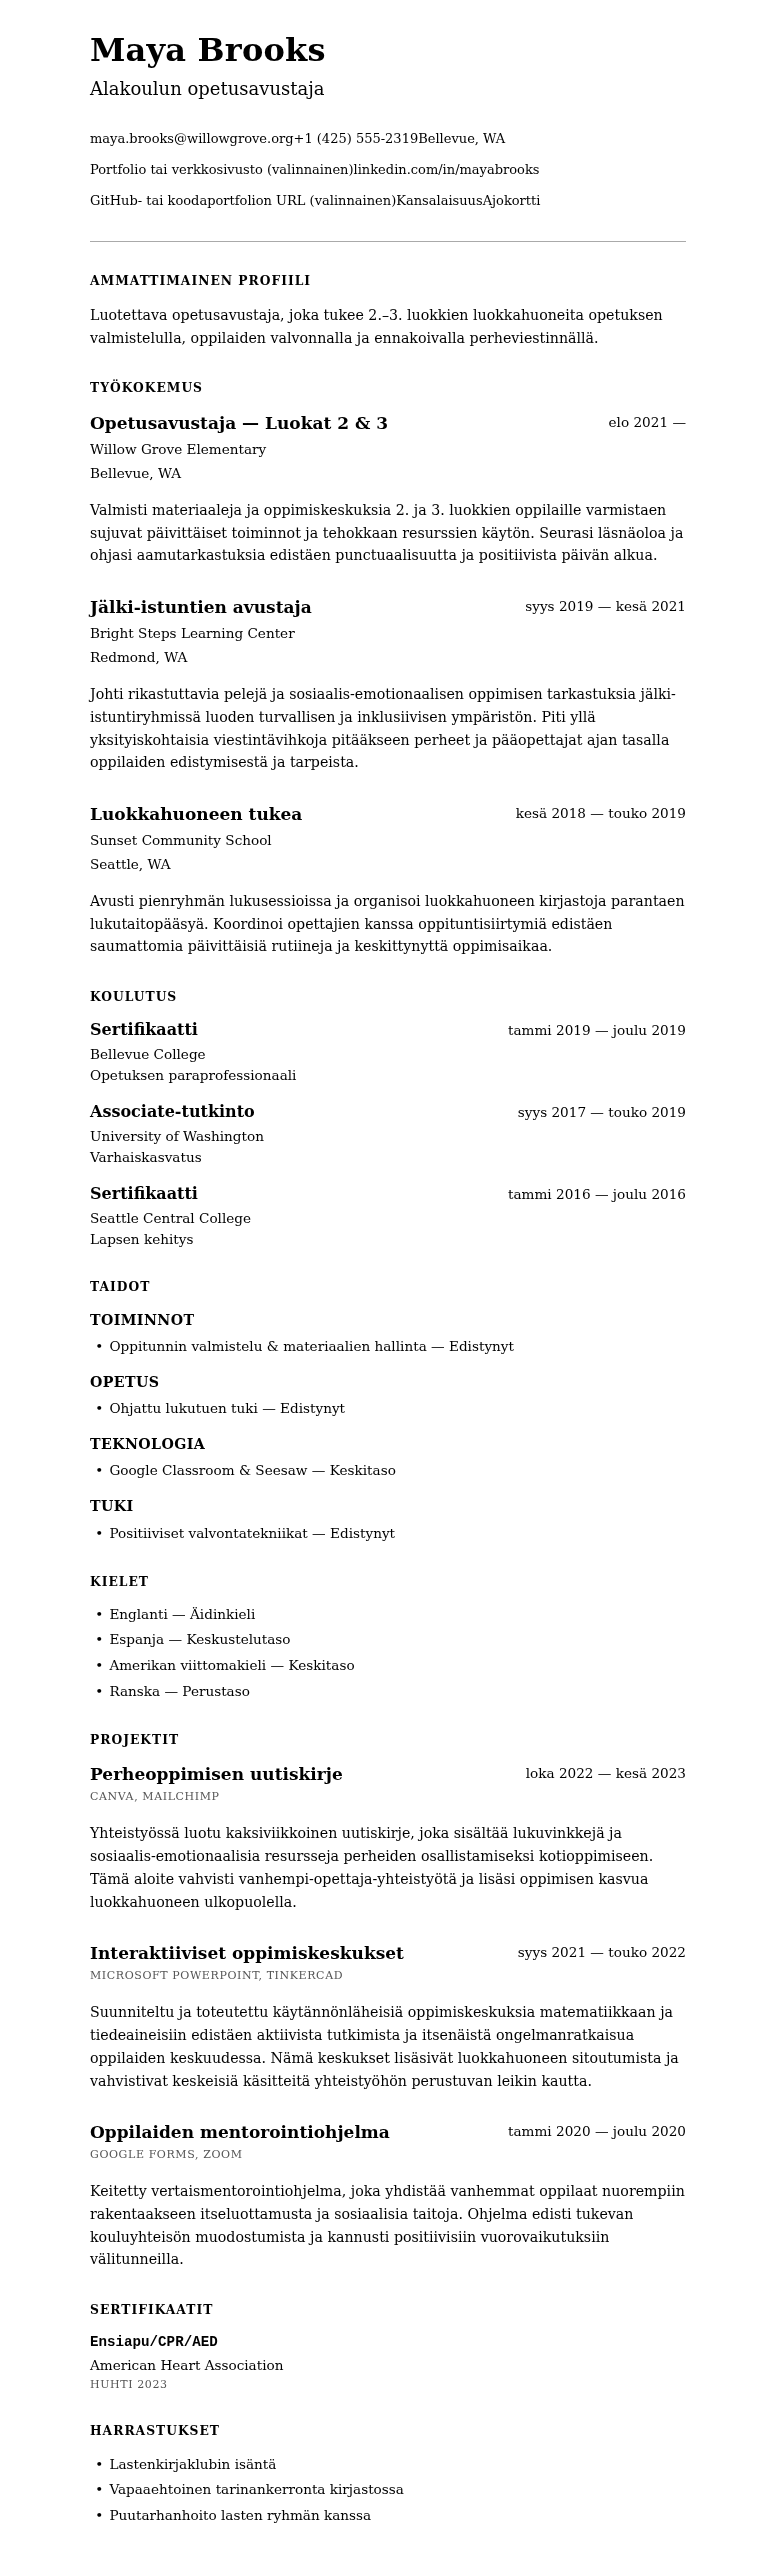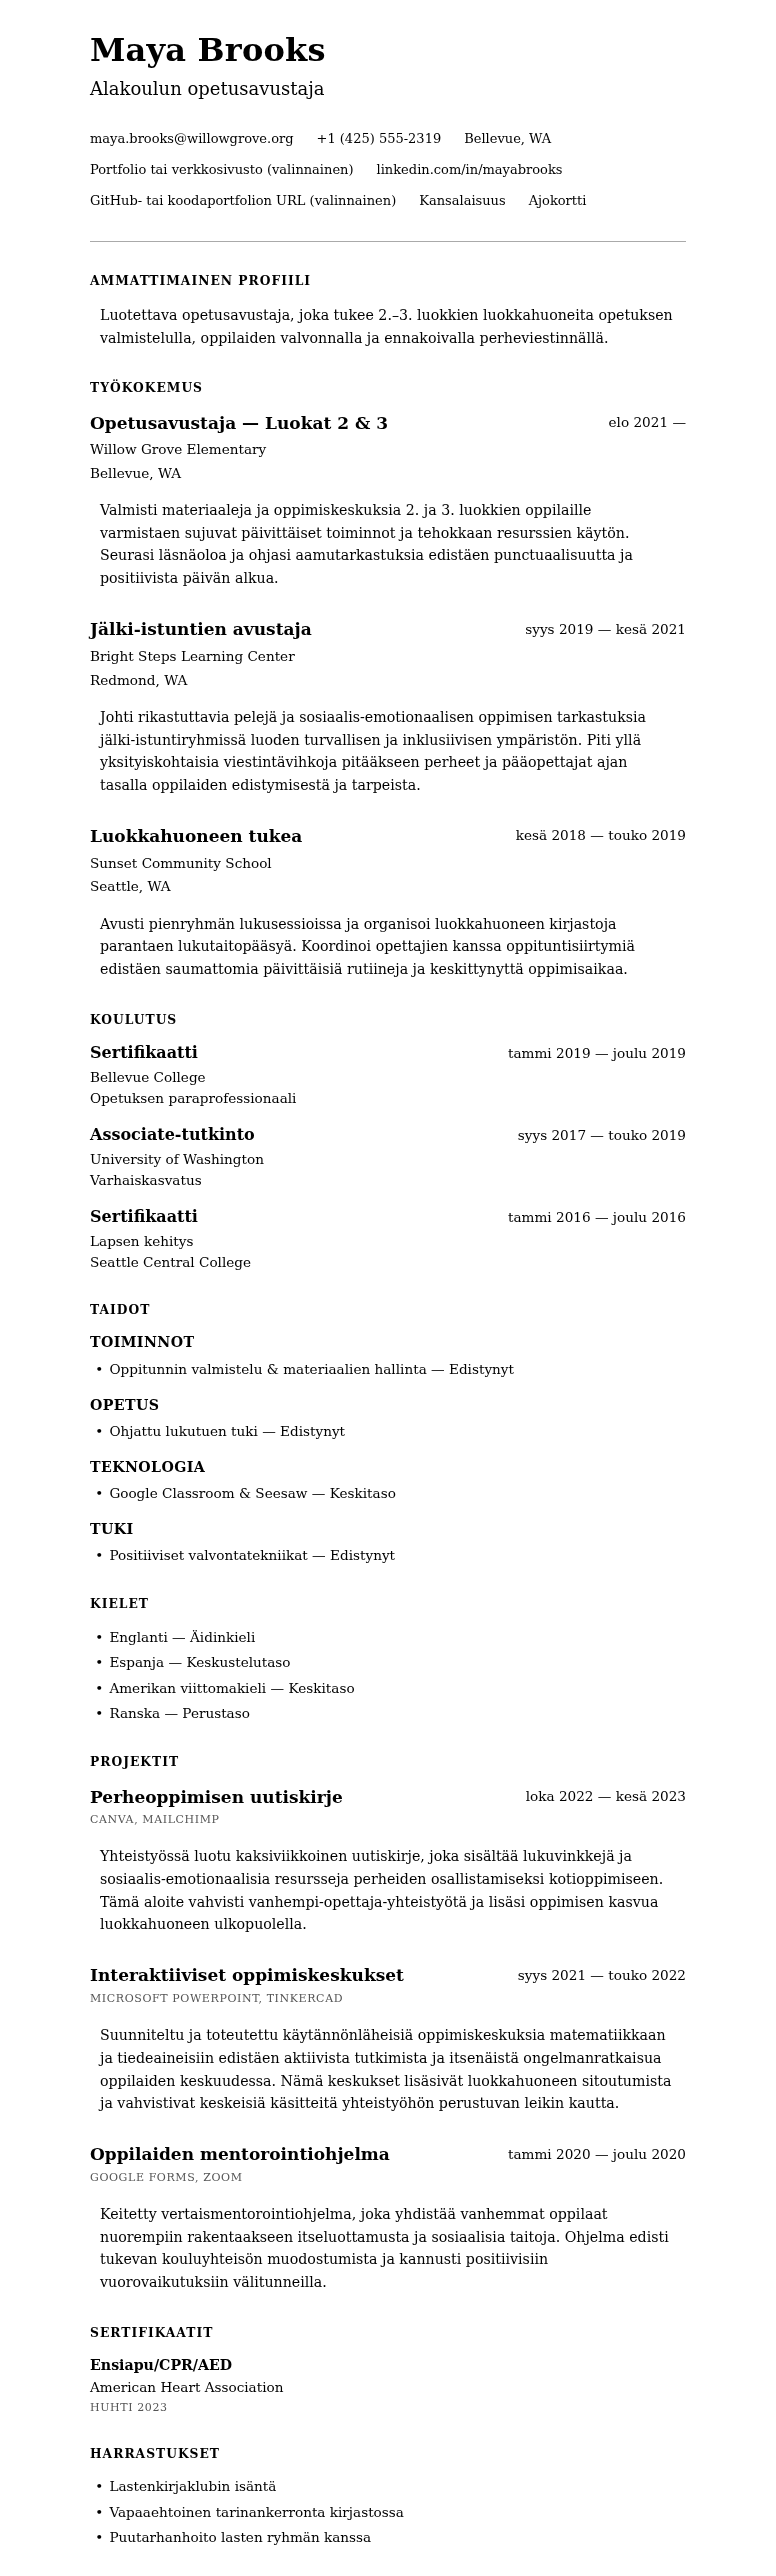--- a/index.html
+++ b/index.html
@@ -26,21 +26,20 @@
     letter-spacing: 0.2px;
   }
   .subtitle {
     font-size: 18px;
     line-height: 1.3;
     margin: 0 0 30px 0;
   }
   .contact-row {
     display: flex;
     flex-wrap: wrap;
-    gap: 23px;
     font-size: 13px;
     line-height: 1.3;
     margin-bottom: 14.2px;
   }
   .contact-row:last-child { margin-bottom: 0; }
 
   .divider {
     border: none;
     border-top: 0.6px solid #aaaaaa;
     height: 0;
@@ -53,21 +52,21 @@
     font-size: 12.3px;
     line-height: 1.2;
     font-weight: 700;
     letter-spacing: 1px;
     margin: 0 0 15.5px 0;
     text-transform: uppercase;
   }
   .body-text {
     font-size: 14.2px;
     line-height: 1.6;
-    margin: 10px;
+    margin: 0;
     max-width: 691px;
   }
 
   
   .entry { margin-bottom: 28.5px; }
   .entry:last-child { margin-bottom: 0; }
   .entry-header {
     display: flex;
     justify-content: space-between;
     align-items: center;
@@ -143,20 +142,21 @@
   .project-entry .entry-header { margin-bottom: 5.2px; gap: 16px; }
   .project-entry .entry-desc { margin-top: 18px; }
 
   
   .cert-entry { margin-bottom: 6.5px; }
   .cert-title {
     font-size: 14.2px;
     line-height: 1.3;
     font-weight: 700;
     margin: 0 0 3.9px 0;
+    font-family: Liberation Mono, monospace;
   }
   .cert-org {
     font-size: 13.6px;
     line-height: 1.35;
     margin: 0 0 3.9px 0;
   }
   .cert-date {
     font-size: 11px;
     line-height: 1.3;
     letter-spacing: 0.6px;
@@ -249,22 +249,22 @@
       </div>
       <div class="entry-sub">University of Washington</div>
       <div class="entry-sub">Varhaiskasvatus</div>
     </article>
 
     <article class="edu-entry">
       <div class="entry-header">
         <h3 class="entry-title">Sertifikaatti</h3>
         <span class="entry-dates">tammi 2016 — joulu 2016</span>
       </div>
+      <div class="entry-sub">Seattle Central College</div>
       <div class="entry-sub">Lapsen kehitys</div>
-      <div class="entry-sub">Seattle Central College</div>
     </article>
   </section>
 
   <section class="section">
     <h2 class="section-heading">TAIDOT</h2>
 
     <div class="skill-group">
       <h3 class="skill-category">TOIMINNOT</h3>
       <ul class="bullet-list">
         <li>Oppitunnin valmistelu &amp; materiaalien hallinta — Edistynyt</li>

